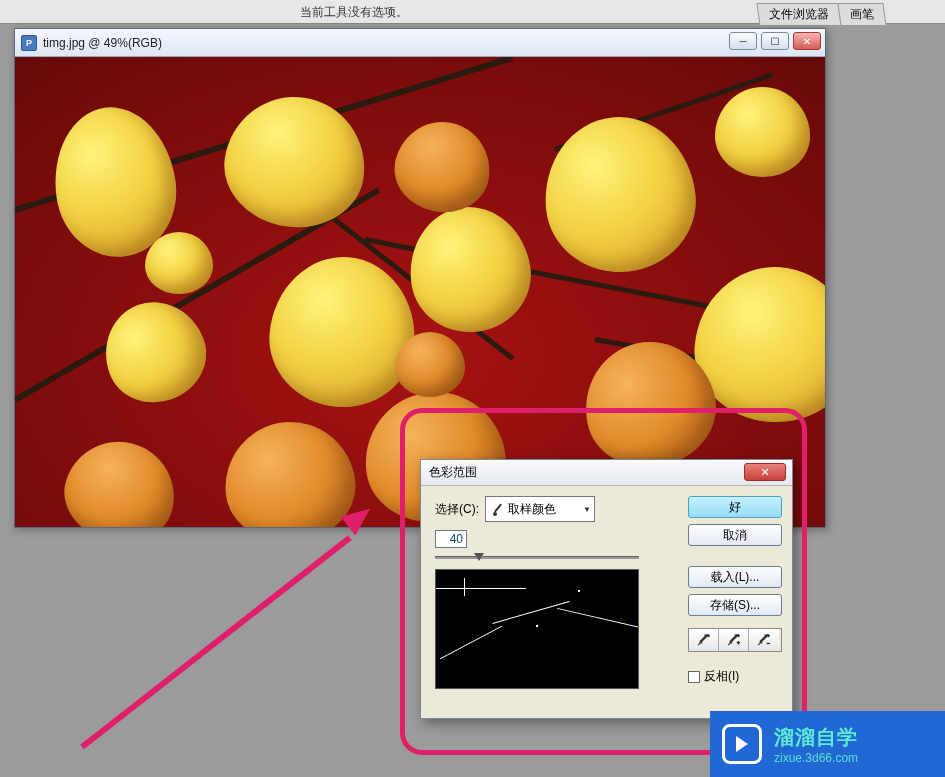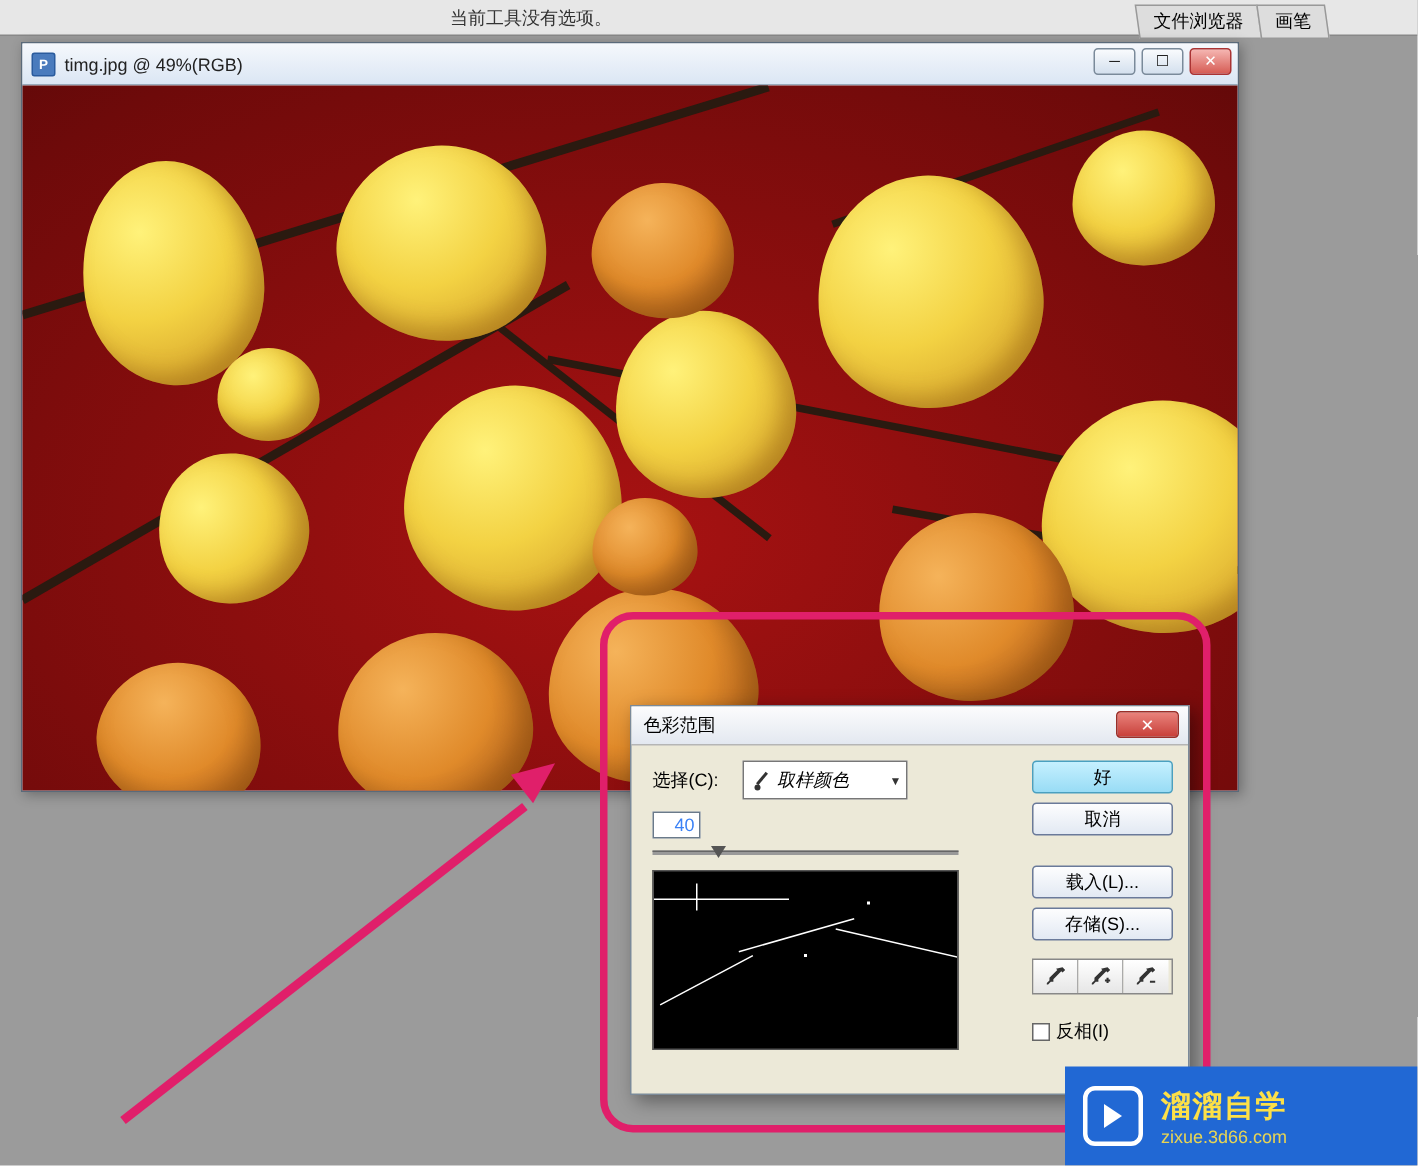--- a/index.html
+++ b/index.html
@@ -42,51 +42,51 @@
   box-shadow: inset -8px -8px 15px rgba(120,70,10,0.35);
 }
 .leaf.orange { background: radial-gradient(circle at 35% 30%, #f5b35a, #e08a2a 50%, #a85a1a 85%); }
 
 
 .dialog-highlight {
   position: absolute; left: 400px; top: 408px; width: 407px; height: 347px;
   border: 5px solid #e01f6a; border-radius: 22px; pointer-events: none; z-index: 5;
 }
 .dialog {
-  position: absolute; left: 420px; top: 470px; width: 373px; height: 260px;
+  position: absolute; left: 420px; top: 459px; width: 373px; height: 260px;
   background: #ece9d8; border: 1px solid #7b8a99; box-shadow: 4px 4px 12px rgba(0,0,0,0.4);
   font-size: 12px; z-index: 4;
 }
 .dlg-title {
   height: 26px; background: linear-gradient(#fcfcfd,#e3e8f0);
   border-bottom: 1px solid #b5b5b5; display:flex; align-items:center; padding:0 8px;
 }
 .dlg-close {
   position:absolute; right:6px; top:3px; width:42px; height:18px;
   background: linear-gradient(#e9837c,#c8403a); border:1px solid #9a2f29; border-radius:3px;
   color:#fff; display:flex;align-items:center;justify-content:center; font-size:11px; cursor:pointer;
 }
 .dlg-body { padding: 10px 10px 10px 14px; display:flex; }
 .dlg-left { flex:1; }
 .dlg-right { width: 94px; display:flex; flex-direction:column; gap:6px; margin-left:10px; }
 
 .row { display:flex; align-items:center; margin-bottom:8px; }
 .dropdown {
   display:flex; align-items:center; border:1px solid #777; background:#fff; height:20px;
-  padding: 12px 4px; font-size:12px; position:relative; cursor:pointer;font-style:italic;
+  padding: 12px 4px; font-size:12px; position:relative; cursor:pointer;
 }
 .dropdown::after {
   content:"▼"; position:absolute; right:3px; font-size:8px; color:#333;
 }
 .eyedrop-mini { width:14px;height:14px; display:inline-block; margin-right:4px; position:relative; }
 .eyedrop-mini::before { content:""; position:absolute; width:2px; height:10px; background:#333; transform:rotate(40deg); top:1px; left:7px; }
 .eyedrop-mini::after { content:""; position:absolute; width:4px; height:4px; border-radius:50%; background:#333; bottom:0; left:3px; }
 
 .num-input {
-  width:32px; height:18px; border:1px solid #6a7a8a; background:#fff; color:#3b82f6;
+  width:32px; height:18px; border:1px solid #6a7a8a; background:#fff; color:#0c4a6e;
   text-align:right; padding:0 3px; font-size:12px;
 }
 .slider-track {
   width:204px; height:3px; background:#999; border-top:1px solid #666; position:relative; margin-top:2px;
 }
 .slider-thumb {
   position:absolute; top:-4px; width:0;height:0; border-left:5px solid transparent;
   border-right:5px solid transparent; border-top:8px solid #555; cursor:pointer;
 }
 
@@ -116,21 +116,21 @@
 
 
 .watermark {
   position:absolute; right:0; bottom:0; width:235px; height:66px;
   background:#2168d4; display:flex; align-items:center; padding:0 12px; z-index:10;
 }
 .wm-logo {
   width:40px;height:40px; border:3px solid #fff; border-radius:8px; display:flex; align-items:center;justify-content:center;
 }
 .wm-logo::before { content:""; width:0;height:0; border-top:8px solid transparent;border-bottom:8px solid transparent;border-left:12px solid #fff; }
-.wm-text { margin-left:12px; color:#fde047; }
+.wm-text { margin-left:12px; color:#5eead4; }
 .wm-text .big { font-size:20px; font-weight:bold; letter-spacing:1px; }
 .wm-text .small { font-size:12px; opacity:0.9;text-align:right; }
 
 
 .arrow {
   position:absolute; left:82px; top:490px; width:310px; height:260px; z-index:6; pointer-events:none;
 }
 .arrow-line { position:absolute; left:0; bottom:0; width:340px; height:6px; background:#e01f6a; transform-origin:left center; transform:rotate(-38deg); }
 .arrow-head {
   position:absolute; left:310px; top:-8px; width:0;height:0;
@@ -193,21 +193,21 @@
 </div>
 
 <div class="dialog">
   <div class="dlg-title">
     <span>色彩范围</span>
     <div class="dlg-close">✕</div>
   </div>
   <div class="dlg-body">
     <div class="dlg-left">
       <div class="row">
-        <span style="margin-right:16px">选择(C):</span>
+        <span style="margin-right:6px">选择(C):</span>
         <div class="dropdown" style="width:110px">
           <span class="eyedrop-mini"></span>
           <span>取样颜色</span>
         </div>
       </div>
       <div class="row">
         <input class="num-input" value="40" style="">
       </div>
       <div class="slider-track">
         <div class="slider-thumb" style="left:19%"></div>

